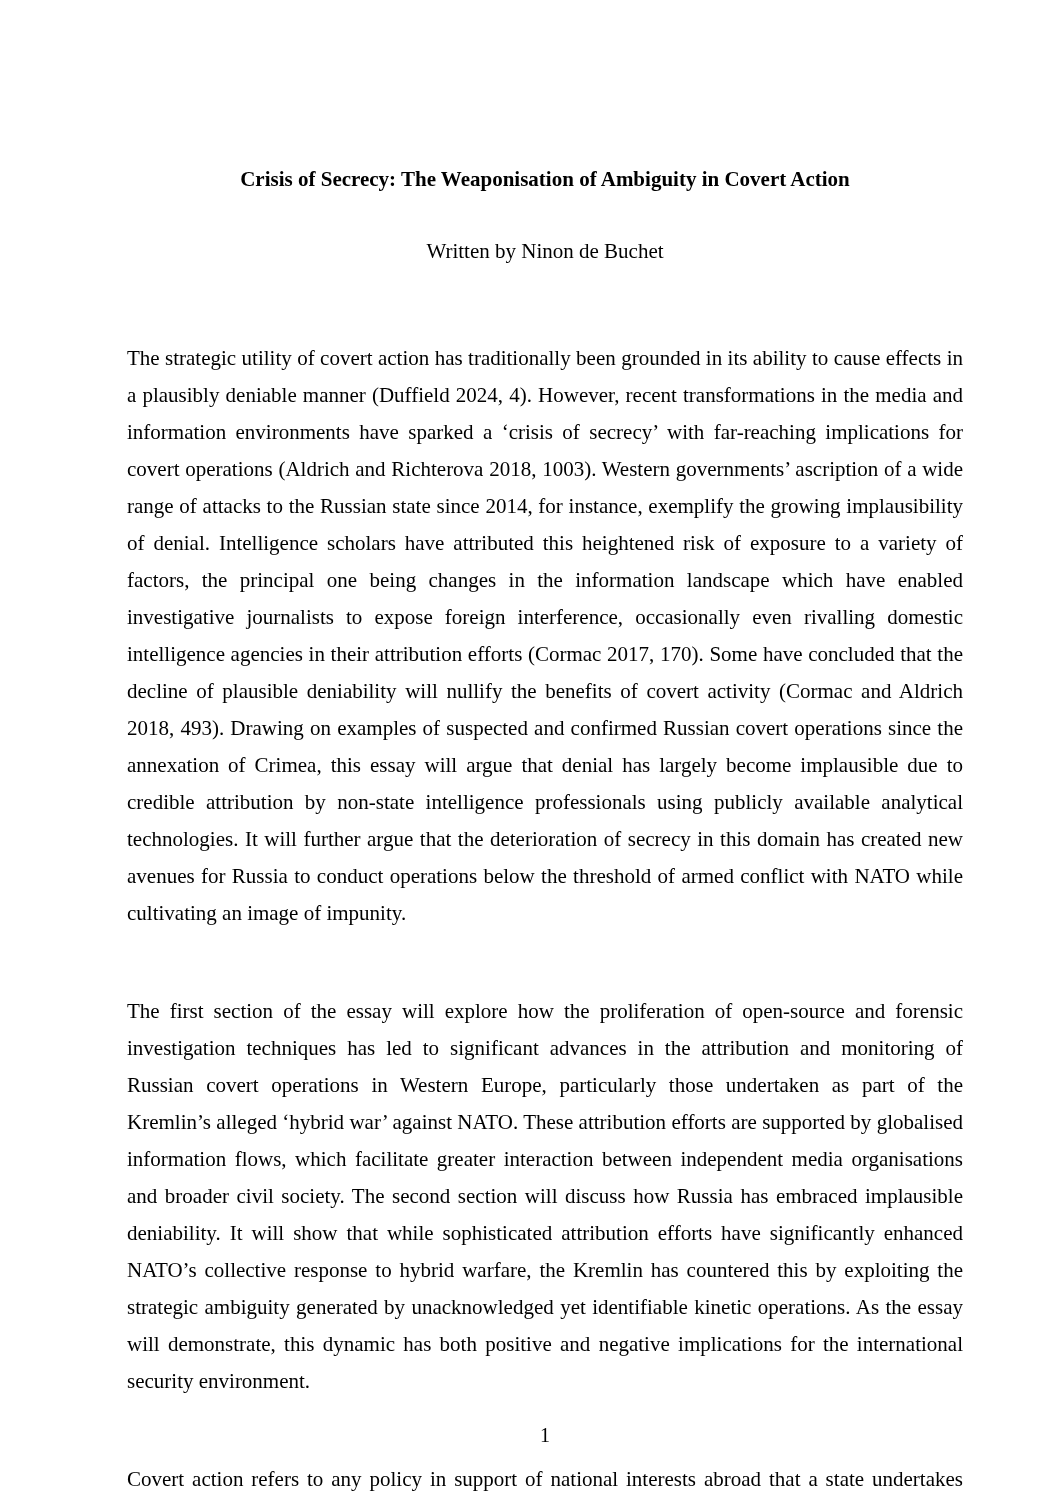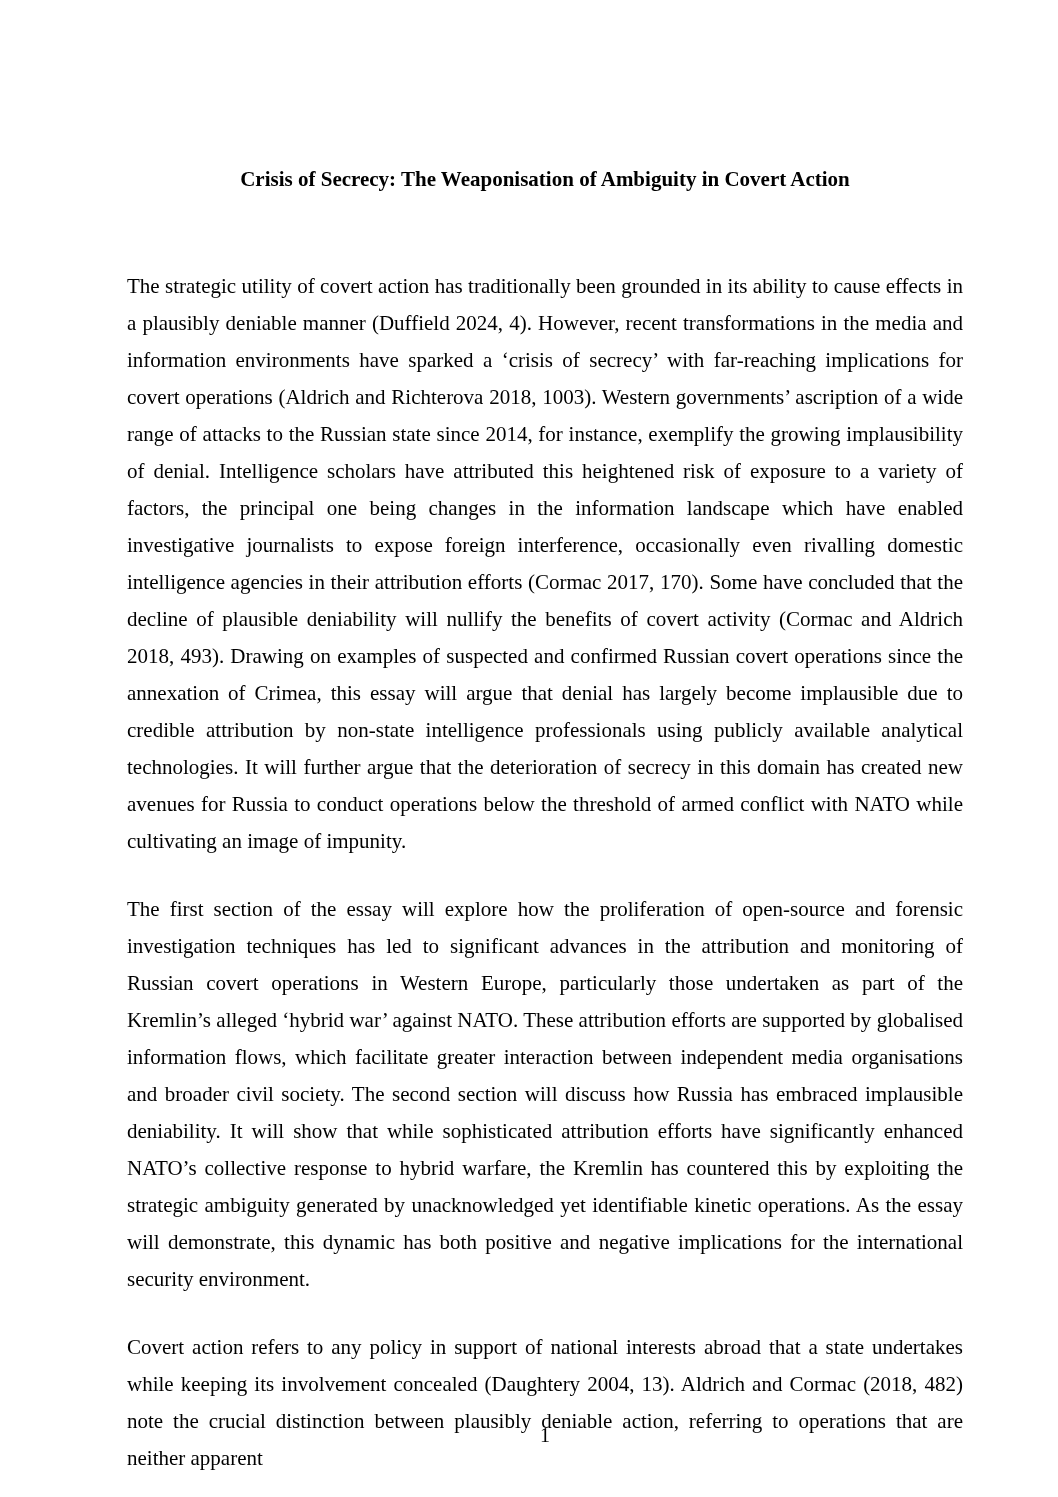--- a/index.html
+++ b/index.html
@@ -27,39 +27,40 @@
   .doc-byline {
     text-align: center;
     font-weight: normal;
     font-size: 21px;
     line-height: 38px;
     margin-top: 18px;
   }
   .doc-paragraph {
     text-align: justify;
     line-height: 37px;
-    margin-top: 15px;
+    margin-top: 45px;
   }
   .doc-paragraph.first {
     margin-top: 54px;
   }
   .page-number {
     position: absolute;
     left: 0;
     right: 0;
     bottom: 58px;
     text-align: center;
     font-size: 20px;
     line-height: 24px;
   }
 </style>
 </head>
 <body>
 
 <div class="page">
   <div class="content">
     <div class="doc-title">Crisis of Secrecy: The Weaponisation of Ambiguity in Covert Action</div>
+    <div class="doc-byline">Written by Ninon de Buchet</div>
     <p class="doc-paragraph first">The strategic utility of covert action has traditionally been grounded in its ability to cause effects in a plausibly deniable manner (Duffield 2024, 4). However, recent transformations in the media and information environments have sparked a ‘crisis of secrecy’ with far-reaching implications for covert operations (Aldrich and Richterova 2018, 1003). Western governments’ ascription of a wide range of attacks to the Russian state since 2014, for instance, exemplify the growing implausibility of denial. Intelligence scholars have attributed this heightened risk of exposure to a variety of factors, the principal one being changes in the information landscape which have enabled investigative journalists to expose foreign interference, occasionally even rivalling domestic intelligence agencies in their attribution efforts (Cormac 2017, 170). Some have concluded that the decline of plausible deniability will nullify the benefits of covert activity (Cormac and Aldrich 2018, 493). Drawing on examples of suspected and confirmed Russian covert operations since the annexation of Crimea, this essay will argue that denial has largely become implausible due to credible attribution by non-state intelligence professionals using publicly available analytical technologies. It will further argue that the deterioration of secrecy in this domain has created new avenues for Russia to conduct operations below the threshold of armed conflict with NATO while cultivating an image of impunity.</p>
     <p class="doc-paragraph">The first section of the essay will explore how the proliferation of open-source and forensic investigation techniques has led to significant advances in the attribution and monitoring of Russian covert operations in Western Europe, particularly those undertaken as part of the Kremlin’s alleged ‘hybrid war’ against NATO. These attribution efforts are supported by globalised information flows, which facilitate greater interaction between independent media organisations and broader civil society. The second section will discuss how Russia has embraced implausible deniability. It will show that while sophisticated attribution efforts have significantly enhanced NATO’s collective response to hybrid warfare, the Kremlin has countered this by exploiting the strategic ambiguity generated by unacknowledged yet identifiable kinetic operations. As the essay will demonstrate, this dynamic has both positive and negative implications for the international security environment.</p>
     <p class="doc-paragraph">Covert action refers to any policy in support of national interests abroad that a state undertakes while keeping its involvement concealed (Daughtery 2004, 13). Aldrich and Cormac (2018, 482) note the crucial distinction between plausibly deniable action, referring to operations that are neither apparent</p>
   </div>
   <div class="page-number">1</div>
 </div>
 
 </body></html>

